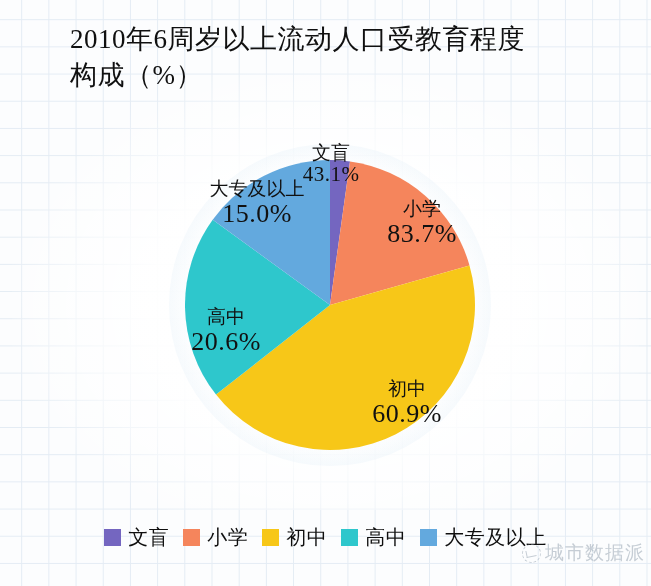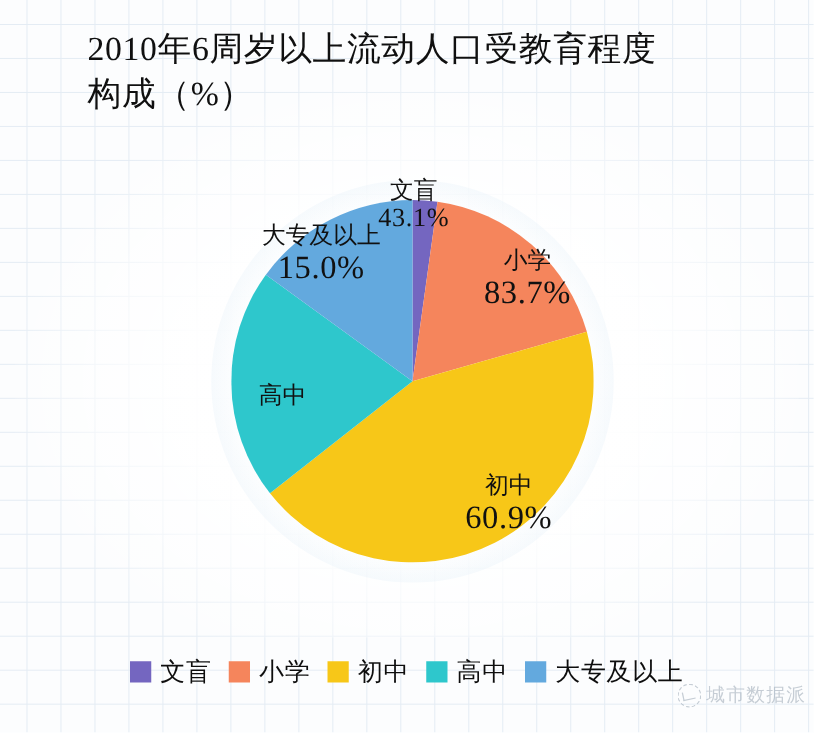--- a/index.html
+++ b/index.html
@@ -154,21 +154,21 @@
   #watermark-logo::after {
     content: "";
     position: absolute;
     left: 3px; top: 5px;
     width: 9px; height: 6px;
     border-bottom: 1.5px solid #9aa7b4;
     border-left: 1.5px solid #9aa7b4;
     transform: rotate(-12deg);
   }
   #watermark-text {
-    font-size: 15px;
+    font-size: 19px;
     color: #9aa7b4;
     font-family: "DejaVu Sans", sans-serif;
     letter-spacing: 1px;
   }
 </style>
 </head>
 <body>
 
 <div id="chart-canvas">
 
@@ -200,20 +200,21 @@
     <span class="lbl-val">83.7%</span>
   </div>
 
   <div class="slice-label" id="label-junior">
     <span class="lbl-name">初中</span>
     <span class="lbl-val">60.9%</span>
   </div>
 
   <div class="slice-label" id="label-senior">
     <span class="lbl-name">高中</span>
+    <span class="lbl-val">20.6%</span>
   </div>
 
   <div class="slice-label" id="label-college">
     <span class="lbl-name">大专及以上</span>
     <span class="lbl-val">15.0%</span>
   </div>
 
   <div id="legend">
       <div class="legend-item">
         <span class="legend-swatch" style="background: rgb(116, 102, 192);"></span>

